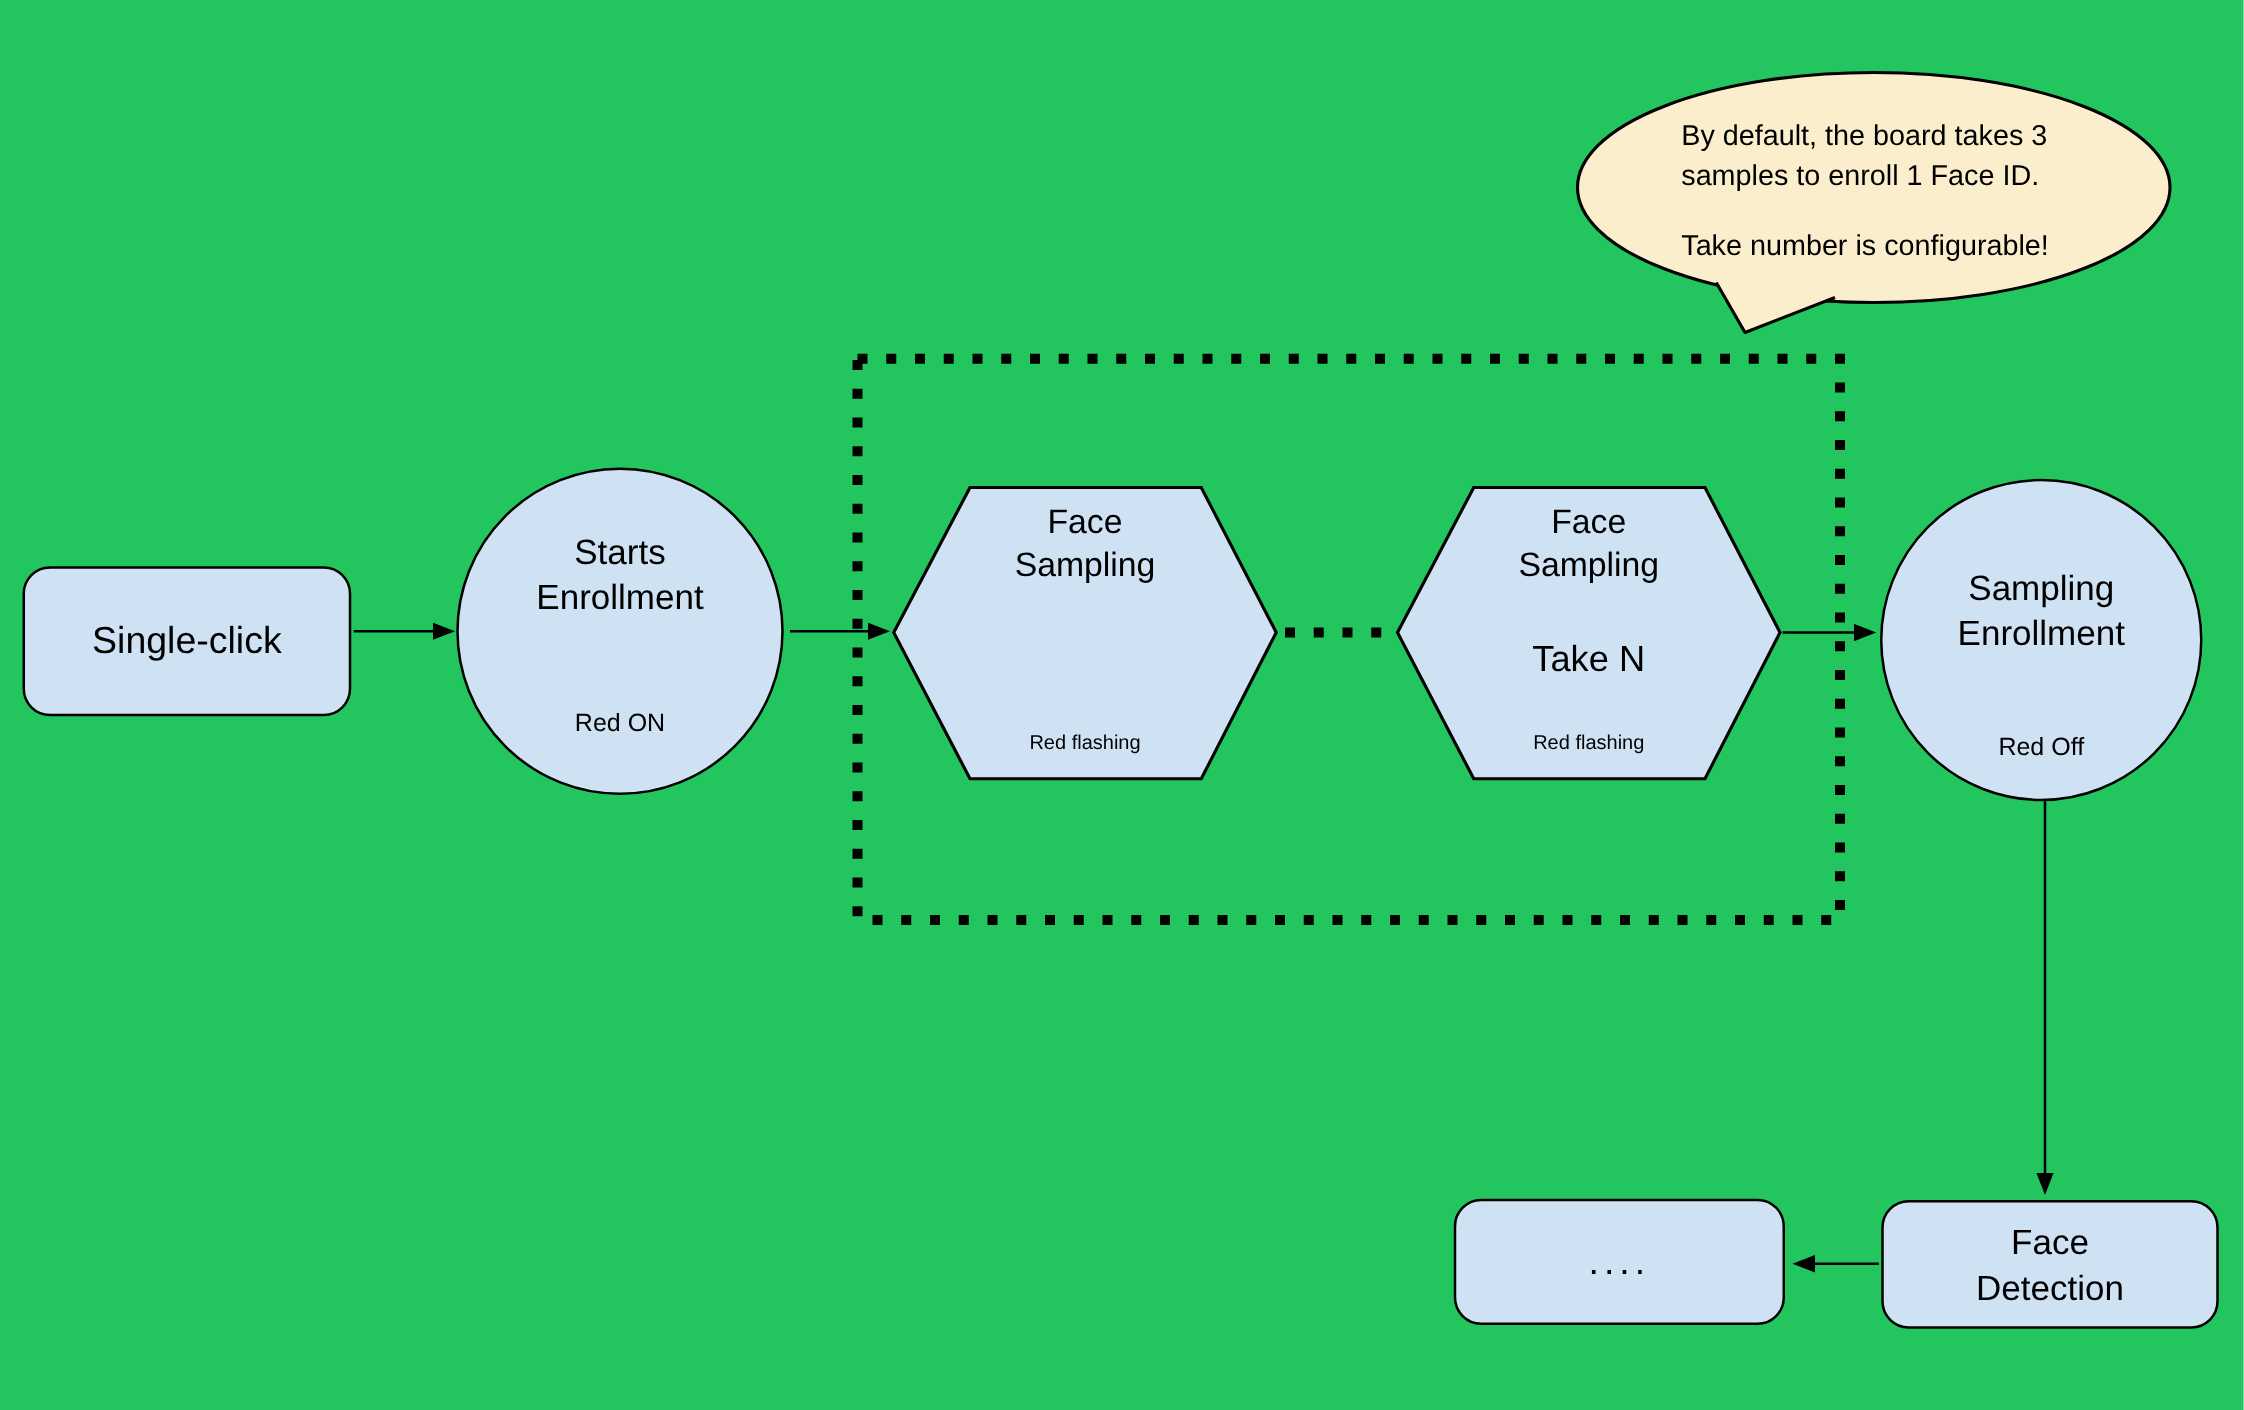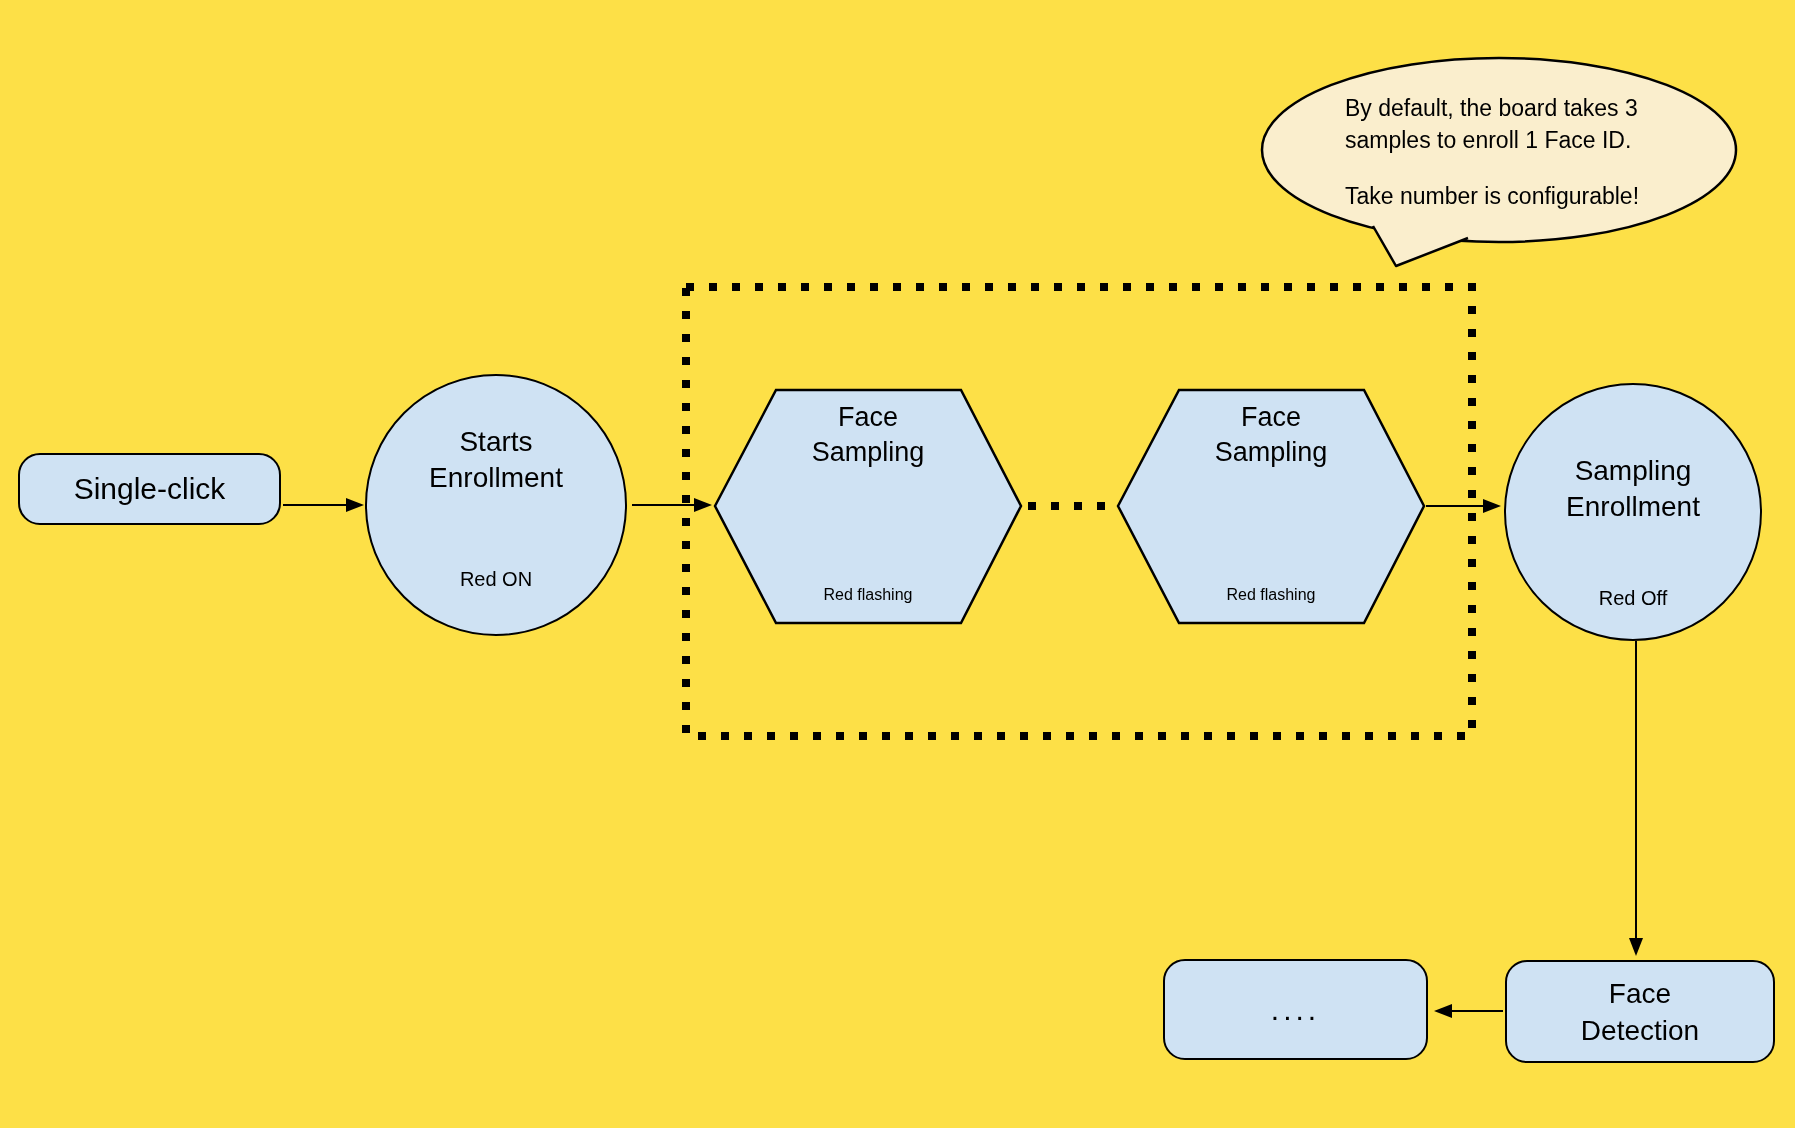--- a/index.html
+++ b/index.html
@@ -6,21 +6,21 @@
     margin: 0;
     padding: 0;
     background: #ffffff;
     font-family: "Liberation Sans", sans-serif;
     color: #000000;
   }
   .canvas {
     position: relative;
     width: 1795px;
     height: 1128px;
-    background: #fde047;
+    background: #22c55e;
     overflow: hidden;
   }
   .layer {
     position: absolute;
     left: 0;
     top: 0;
     width: 1795px;
     height: 1128px;
   }
   .shape-box {
@@ -129,21 +129,21 @@
     <line x1="1426" y1="506" x2="1498" y2="506" style="stroke:var(--line-color); stroke-width:2" marker-end="url(#ah)"></line>
     <line x1="1636" y1="641" x2="1636" y2="953" style="stroke:var(--line-color); stroke-width:2" marker-end="url(#ah)"></line>
     <line x1="1503" y1="1011" x2="1437" y2="1011" style="stroke:var(--line-color); stroke-width:2" marker-end="url(#ah)"></line>
   </svg>
 
   <div class="callout-text">
     <p>By default, the board takes 3 samples to enroll 1 Face ID.</p>
     <p>Take number is configurable!</p>
   </div>
 
-  <div class="shape-box" style="left:18px; top:453px; width:263px; height:72px;">
+  <div class="shape-box" style="left:18px; top:453px; width:263px; height:120px;">
     <span class="box-label-single">Single-click</span>
   </div>
 
   <div class="shape-circle" style="left:365px; top:374px; width:262px; height:262px;">
     <div class="circle-title" style="top:48px;">
       <div>Starts</div>
       <div>Enrollment</div>
     </div>
     <div class="circle-status" style="top:192px;">Red ON</div>
   </div>
@@ -154,20 +154,21 @@
       <div>Sampling</div>
     </div>
     <div class="hex-status" style="top:196px;">Red flashing</div>
   </div>
 
   <div class="hex-label" style="left:1118px; top:390px; width:306px; height:233px;">
     <div class="hex-title" style="top:10px;">
       <div>Face</div>
       <div>Sampling</div>
     </div>
+    <div class="hex-take" style="top:122px;">Take N</div>
     <div class="hex-status" style="top:196px;">Red flashing</div>
   </div>
 
   <div class="shape-circle" style="left:1504px; top:383px; width:258px; height:258px;">
     <div class="circle-title" style="top:68px;">
       <div>Sampling</div>
       <div>Enrollment</div>
     </div>
     <div class="circle-status" style="top:202px;">Red Off</div>
   </div>

